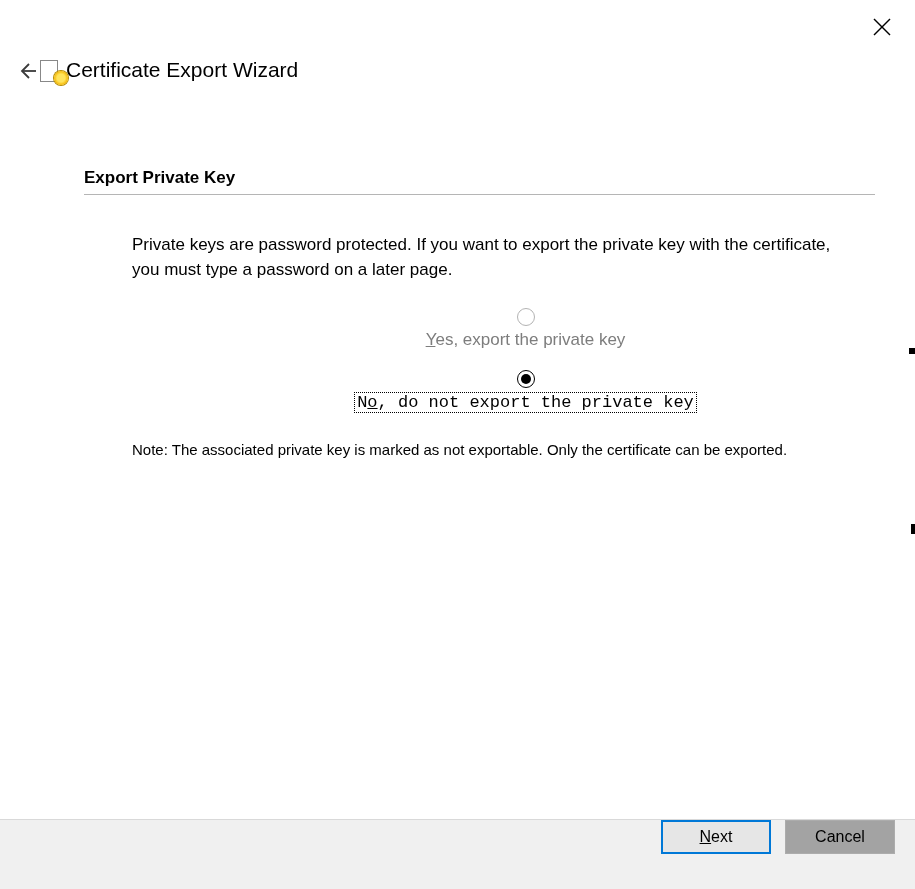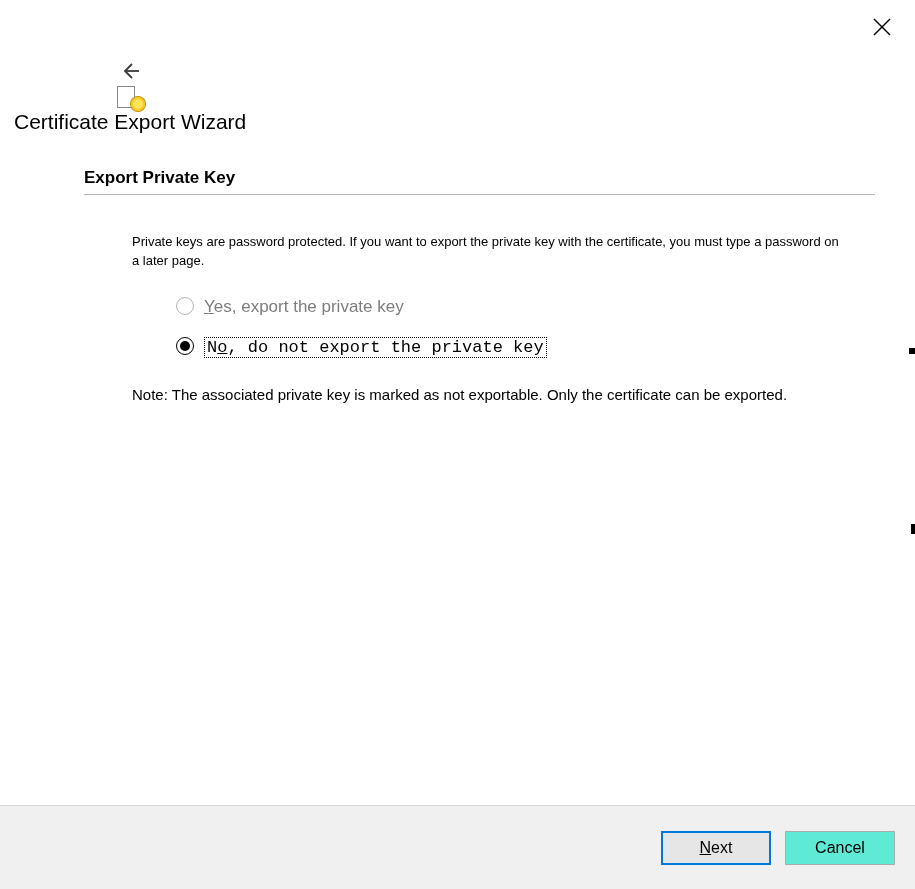--- a/index.html
+++ b/index.html
@@ -32,22 +32,21 @@
       width: 18px;
       height: 18px;
       stroke: #000;
       stroke-width: 1.5;
     }
     .header {
       position: absolute;
       top: 58px;
       left: 14px;
       display: flex;
-      align-items: center;
-      flex-direction: column;
+      align-items: flex-start;
     }
     .back-arrow {
       width: 26px;
       height: 26px;
       display: flex;
       align-items: center;
       justify-content: center;
       color: #555;
       cursor: pointer;
     }
@@ -104,37 +103,38 @@
       margin-bottom: 22px;
     }
     .divider {
       border: none;
       border-top: 1px solid #b5b5b5;
       margin-bottom: 38px;
       margin-left: 0;
       width: 100%;
     }
     .body-text {
-      font-size: 13px;
+      font-size: 17px;
       margin-left: 48px;
       margin-right: 36px;
       line-height: 1.45;
     }
     .para1 { margin-bottom: 26px; }
     .question { margin-bottom: 18px; }
     .radio-group {
       margin-left: 92px;
       margin-bottom: 26px;
     }
     .radio-row {
       display: flex;
-      align-items: flex-start;
-      gap: 10px;
+      align-items: center;
+      gap: 4px;
       margin-bottom: 20px;
       font-size: 17px;
+      flex-direction: column;
     }
     .radio-row.disabled {
       color: #7d7d7d;
     }
     .radio-outer {
       width: 18px;
       height: 18px;
       border: 1.5px solid #888;
       border-radius: 50%;
       display: flex;
@@ -163,35 +163,35 @@
       margin-left: 48px;
       margin-right: 40px;
       font-size: 15px;
       line-height: 1.45;
     }
     .footer {
       position: absolute;
       bottom: 0;
       left: 0;
       right: 0;
-      height: 84px;
+      height: 70px;
       background: #f0f0f0;
       border-top: 1px solid #d9d9d9;
       display: flex;
-      align-items: center;
+      align-items: flex-start;
       justify-content: flex-end;
       padding-right: 20px;
       gap: 14px;
     }
     .btn {
       min-width: 110px;
       height: 34px;
       font-size: 16px;
       font-family: inherit;
-      background: #5eead4;
+      background: #a3a3a3;
       border: 1px solid #acacac;
       cursor: pointer;
       padding: 0 10px;
     }
     .btn.primary {
       background: #e6e6e6;
       border: 2px solid #0078d7;
     }
     .mnemonic {
       text-decoration: underline;

